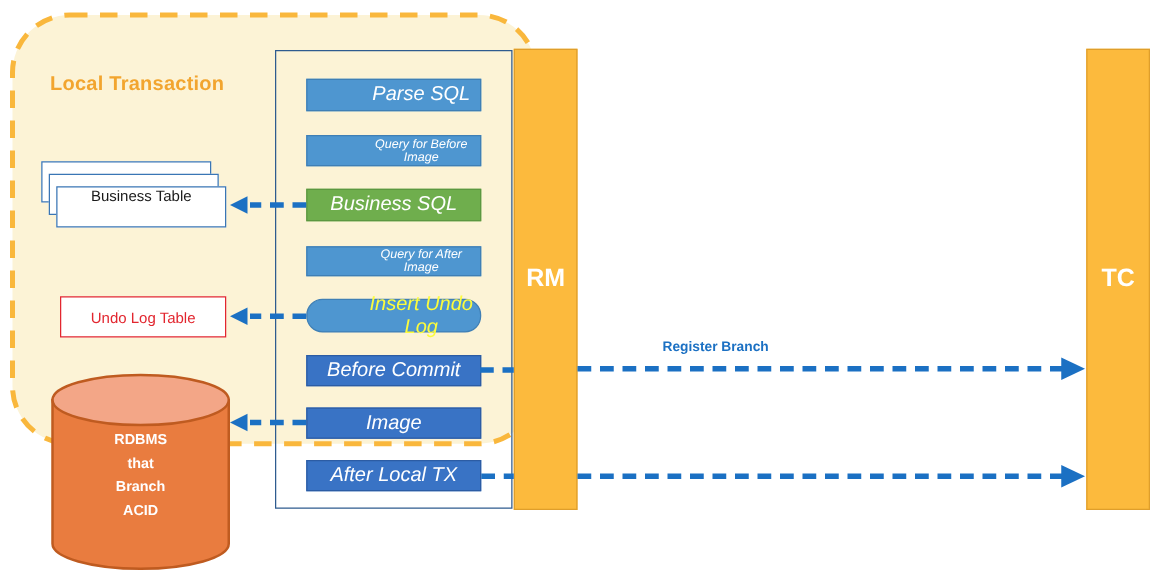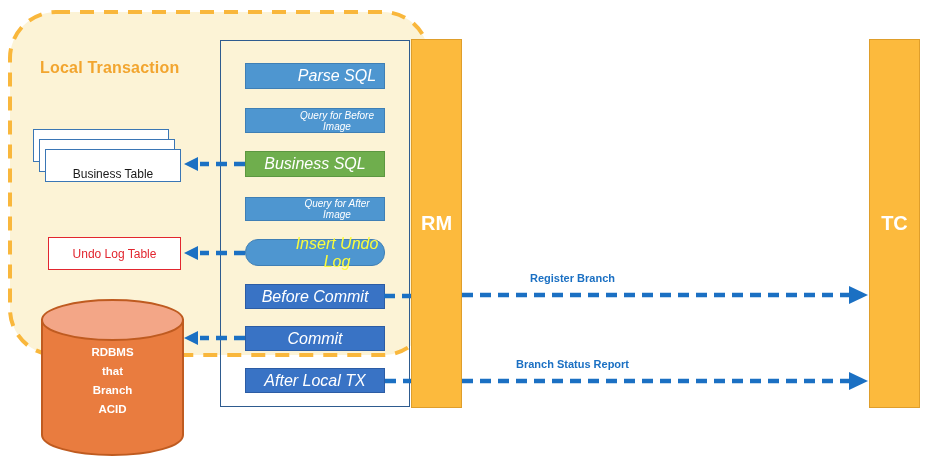--- a/index.html
+++ b/index.html
@@ -46,21 +46,21 @@
   }
   .actor-label{
     position:absolute;left:0;top:172px;width:100%;text-align:center;
     color:#ffffff;font-weight:bold;font-size:20px;
   }
 
   
   .table-sheet{
     width:136px;height:33px;background:#ffffff;border:1.5px solid #3A76B5;z-index:2;
   }
-  .sheet-front{display:flex;align-items:flex-end;justify-content:center;
+  .sheet-front{display:flex;align-items:flex-start;justify-content:center;
     font-size:12px;color:#1a1a1a;}
 
   
   .undo-box{
     left:48px;top:237px;width:133px;height:33px;z-index:2;
     background:#ffffff;border:1.5px solid #E2262F;color:#E2262F;
     display:flex;align-items:center;justify-content:center;font-size:12px;
   }
 
   
@@ -110,21 +110,21 @@
   <div class="abs undo-box">
     <span>Undo Log Table</span>
   </div>
 
   <div class="abs step blue large" style="top:63px;height:26px;">Parse SQL</div>
   <div class="abs step blue small" style="top:108px;height:25px;">Query for Before Image</div>
   <div class="abs step green large" style="top:151px;height:26px;">Business SQL</div>
   <div class="abs step blue small" style="top:197px;height:24px;">Query for After Image</div>
   <div class="abs step blue large yellow-text" style="top:239px;height:27px;border-radius:13px;">Insert Undo Log</div>
   <div class="abs step dark large" style="top:284px;height:25px;">Before Commit</div>
-  <div class="abs step dark large" style="top:326px;height:25px;">Commit</div>
+  <div class="abs step dark large" style="top:326px;height:25px;">Image</div>
   <div class="abs step dark large" style="top:368px;height:25px;">After Local TX</div>
 
   <div class="abs actor-bar" style="left:411px;">
     <div class="actor-label">RM</div>
   </div>
   <div class="abs actor-bar" style="left:869px;">
     <div class="actor-label">TC</div>
   </div>
 
   <svg class="abs" id="arrow-layer" width="936" height="456">
@@ -140,15 +140,14 @@
     <g fill="#1B70C3">
       <polygon points="184,164 198,157 198,171"></polygon>
       <polygon points="184,253 198,246 198,260"></polygon>
       <polygon points="184,338 198,331 198,345"></polygon>
       <polygon points="868,295 849,286 849,304"></polygon>
       <polygon points="868,381 849,372 849,390"></polygon>
     </g>
   </svg>
 
   <div class="abs msg-label" style="left:480px;top:272px;">Register Branch</div>
-  <div class="abs msg-label" style="left:480px;top:358px;">Branch Status Report</div>
 
 </div>
 
 </body></html>

